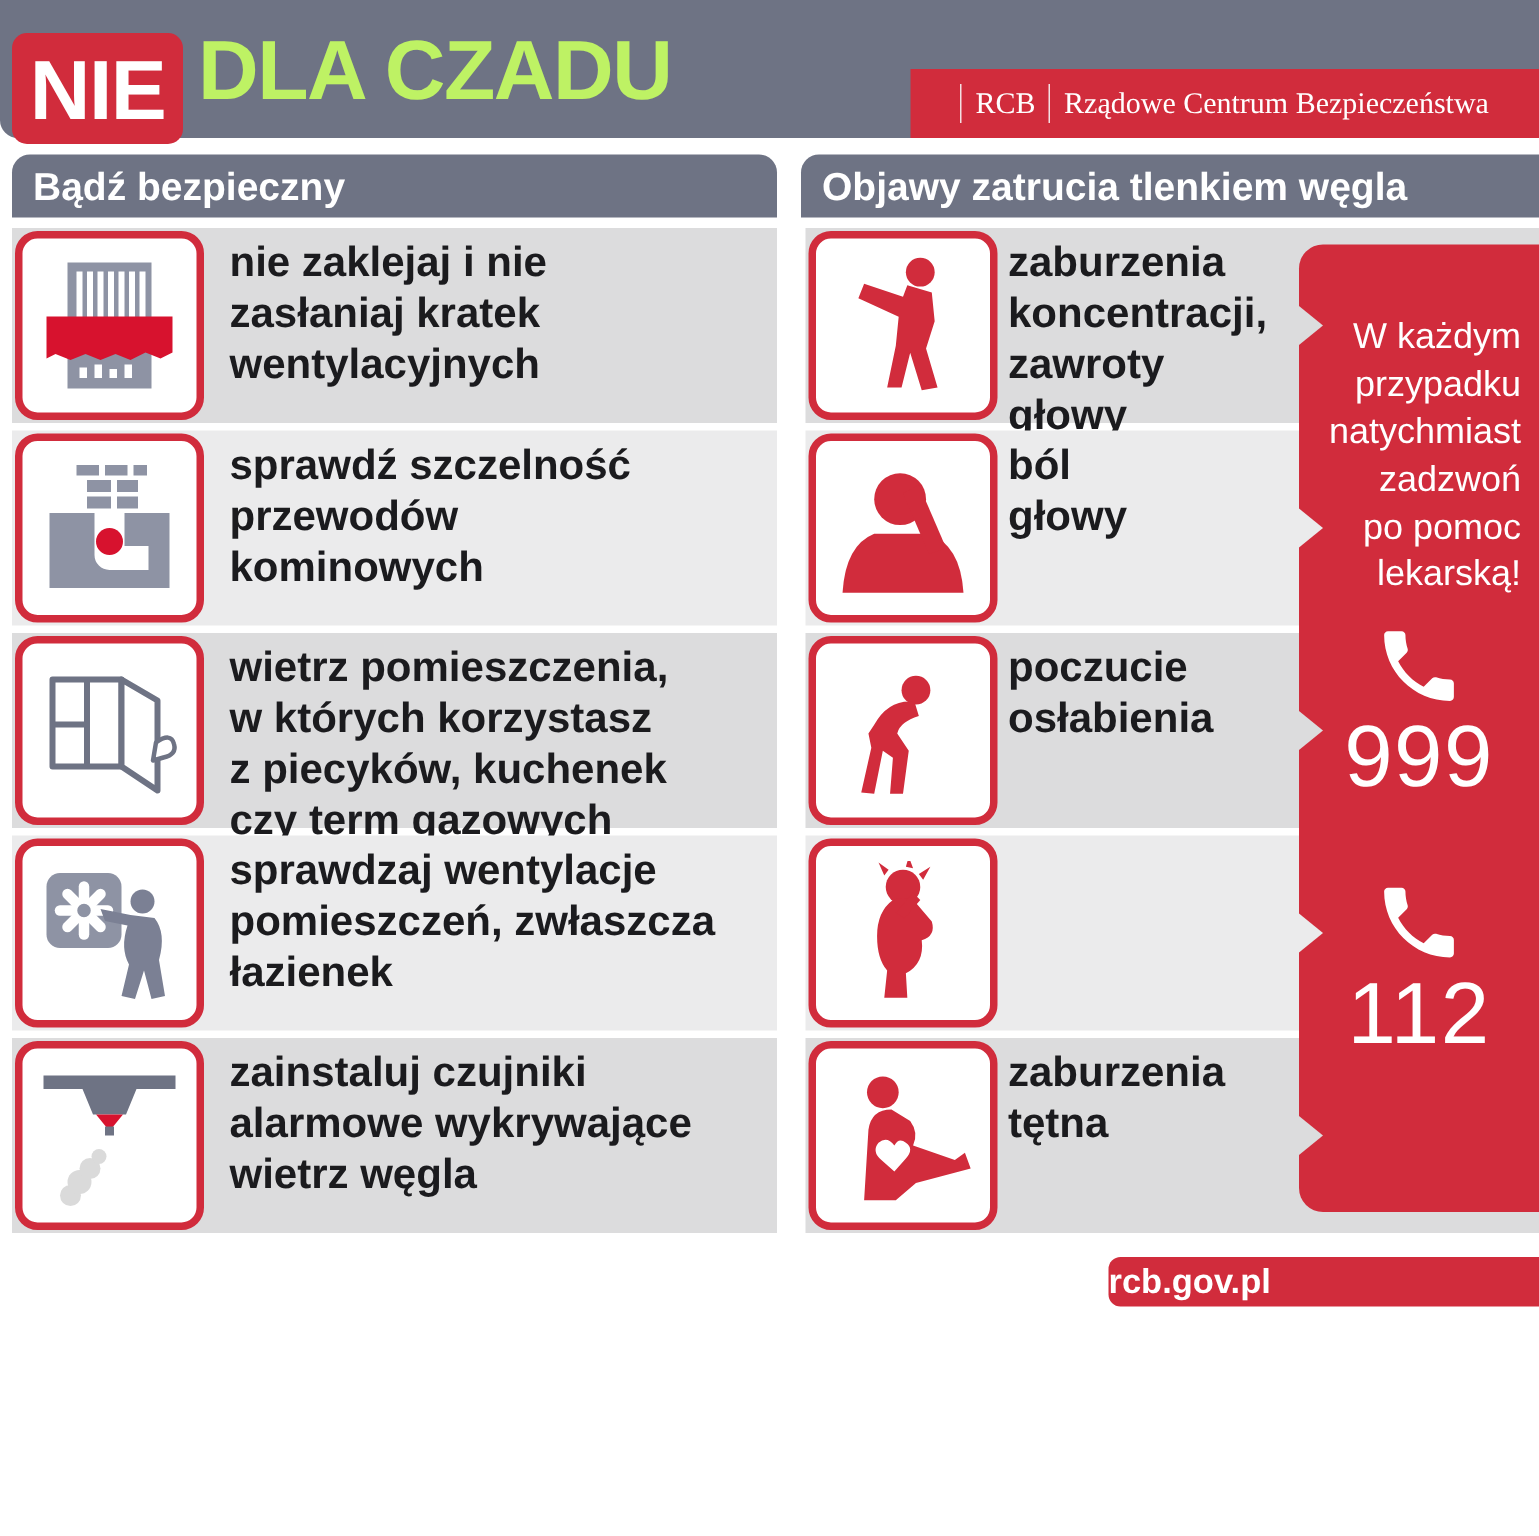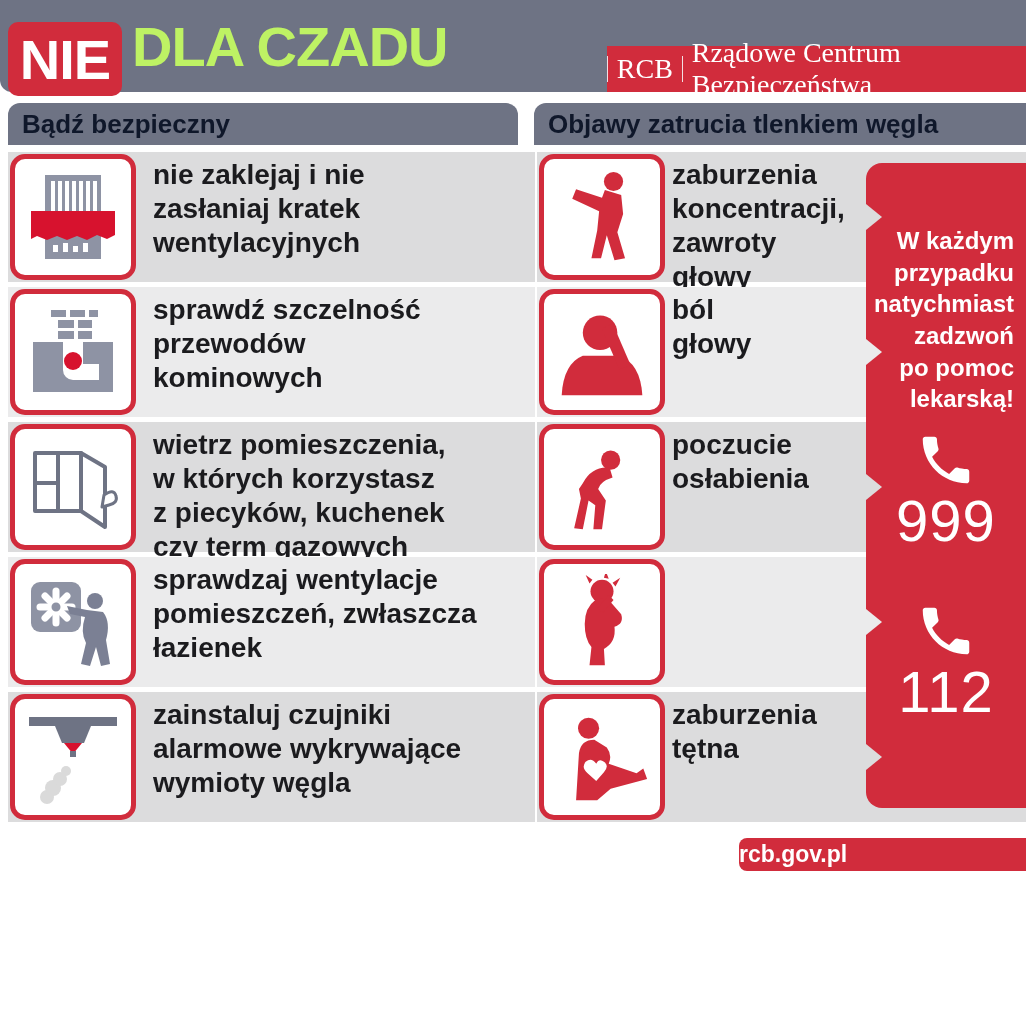--- a/index.html
+++ b/index.html
@@ -8,43 +8,43 @@
     font-family:"Liberation Sans", sans-serif;
   }
   
   .top-header{position:absolute;left:0;top:0;width:1026px;height:92px;background:#6e7384;border-radius:0 0 12px 12px;}
   .nie-badge{position:absolute;left:8px;top:8px;width:114px;height:74px;background:#d12c3c;border-radius:10px;
     display:flex;align-items:center;justify-content:center;color:#fff;font-size:56px;font-weight:bold;letter-spacing:-1px;margin-top:14px;}
   .main-title{position:absolute;left:132px;top:0;height:92px;display:flex;align-items:center;
     color:#bef264;font-size:56px;font-weight:bold;letter-spacing:-1px;white-space:nowrap;}
   .rcb-box{position:absolute;right:0;top:46px;width:419px;height:46px;background:#d12c3c;
     display:flex;align-items:center;justify-content:center;gap:9px;color:#fff;
-    font-family:"Liberation Serif", serif;font-size:28px;}
+    font-family:"Liberation Serif", serif;font-size:20px;}
   .rcb-sep{width:1px;height:26px;background:#f3dfe2;}
   
   .section-bar{position:absolute;top:103px;height:42px;background:#6e7384;border-radius:12px 12px 0 0;
-    color:#0f172a;font-size:26px;font-weight:bold;display:flex;align-items:center;padding-left:14px;box-sizing:border-box;}
+    color:#ffffff;font-size:26px;font-weight:bold;display:flex;align-items:center;padding-left:14px;box-sizing:border-box;}
   .section-bar.left{left:8px;width:510px;}
   .section-bar.right{left:534px;width:559px;}
   
   .row{position:absolute;height:130px;}
-  .row.colL{left:8px;width:510px;padding-left:17px;}
+  .row.colL{left:8px;width:510px;}
   .row.colR{left:537px;width:489px;}
   .row.dark{background:#dcdcdd;}
   .row.light{background:#ebebec;}
   .icon-box{position:absolute;left:2px;top:2px;width:116px;height:116px;background:#fff;
     border:5px solid #d12c3c;border-radius:15px;display:flex;align-items:center;justify-content:center;}
   .row-text{position:absolute;left:145px;top:6px;width:365px;color:#1b1b1e;font-size:28px;font-weight:bold;
     line-height:1.22;white-space:pre-line;}
   .row.colR .row-text{left:135px;width:210px;}
   
   .emergency-panel{position:absolute;left:866px;top:163px;width:160px;height:645px;background:#d12c3c;
     border-radius:16px 0 0 16px;box-sizing:border-box;display:flex;flex-direction:column;align-items:center;z-index:2;}
-  .emergency-msg{align-self:stretch;margin-top:62px;padding-right:12px;text-align:right;color:#fff;
-    font-size:24px;font-weight:bold;line-height:1.32;white-space:pre-line;}
+  .emergency-msg{align-self:stretch;margin-top:46px;padding-right:12px;text-align:right;color:#fff;
+    font-size:24px;font-weight:normal;line-height:1.32;white-space:pre-line;}
   .phone-ico{margin-top:14px;}
   .phone-ico.second{margin-top:48px;}
   .emergency-number{color:#fff;font-size:58px;font-weight:normal;line-height:1.05;letter-spacing:1px;}
   .notch{position:absolute;left:866px;width:0;height:0;border-top:13px solid transparent;
     border-bottom:13px solid transparent;z-index:3;}
   .notch.dark{border-left:16px solid #dcdcdd;}
   .notch.light{border-left:16px solid #ebebec;}
   
   .footer-bar{position:absolute;left:739px;top:838px;width:287px;height:33px;background:#d12c3c;
     border-radius:8px 0 0 8px;display:flex;align-items:center;
@@ -169,21 +169,21 @@
         <g fill="#dadada">
           <circle cx="22" cy="88" r="7"></circle>
             <circle cx="28" cy="79" r="8"></circle>
           <circle cx="35" cy="70" r="7"></circle>
             <circle cx="41" cy="62" r="5"></circle>
         </g>
       </svg>
     </div>
     <div class="row-text">zainstaluj czujniki
 alarmowe wykrywające
-wymioty węgla</div>
+wietrz węgla</div>
   </div>
 
   <div class="row colR dark" style="top:152px">
     <div class="icon-box">
       <svg width="96" height="96" viewBox="0 0 100 100">
         <g fill="#d12c3c">
           <circle cx="62" cy="13" r="10"></circle>
           <path d="M53 22 L70 27 72 47 66 66 74 93 63 95 55 69 49 93 39 93 45 64 47 44 19 31 23 21 50 30 Z"></path>
         </g>
       </svg>

